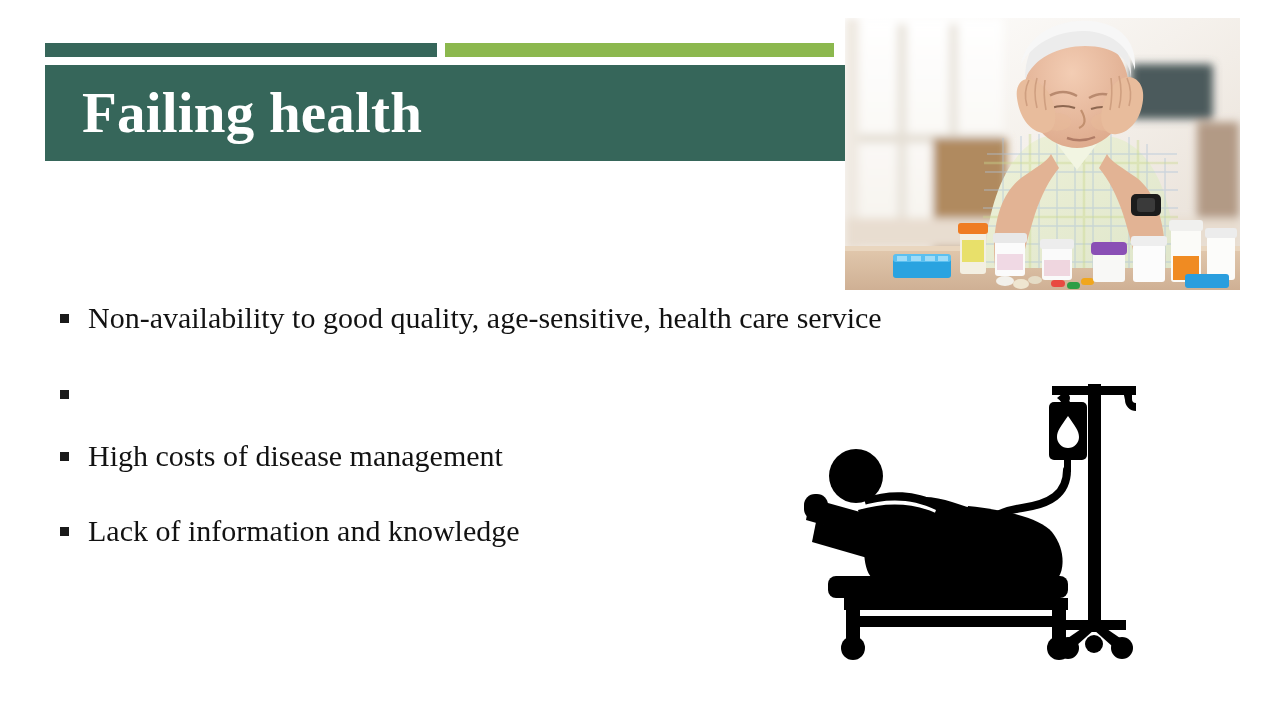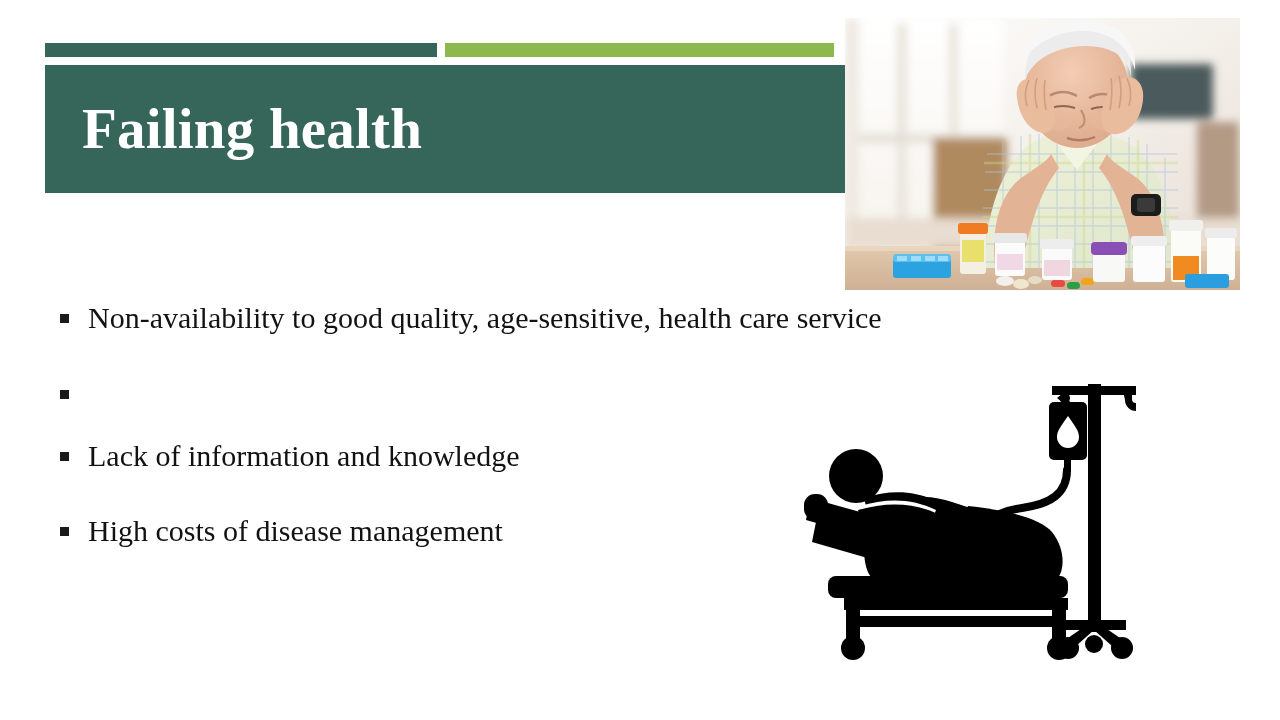--- a/index.html
+++ b/index.html
@@ -35,21 +35,21 @@
     width: 389px;
     background: #8cb84e;
   }
 
   
   .title-block {
     position: absolute;
     left: 45px;
     top: 65px;
     width: 800px;
-    height: 128px;
+    height: 96px;
     background: #36665a;
   }
   .title-text {
     position: absolute;
     left: 37px;
     top: 50%;
     transform: translateY(-50%);
     color: #ffffff;
     font-family: "Liberation Serif", "DejaVu Serif", serif;
     font-weight: bold;
@@ -129,26 +129,26 @@
       <span class="bullet-marker"></span>
       <span class="bullet-label">Non-availability to good quality, age-sensitive, health care service</span>
     </div>
 
     <div class="bullet-item">
       <span class="bullet-marker"></span>
     </div>
 
     <div class="bullet-item">
       <span class="bullet-marker"></span>
-      <span class="bullet-label">Lack of information and knowledge</span>
+      <span class="bullet-label">High costs of disease management</span>
     </div>
 
     <div class="bullet-item">
       <span class="bullet-marker"></span>
-      <span class="bullet-label">High costs of disease management</span>
+      <span class="bullet-label">Lack of information and knowledge</span>
     </div>
 
   </div>
 
   <div class="photo">
     <svg class="photo-canvas" viewBox="0 0 395 272" preserveAspectRatio="none">
       <defs>
         <linearGradient id="bgWall" x1="0" y1="0" x2="1" y2="1">
           <stop offset="0%" stop-color="#ffffff"></stop>
           <stop offset="45%" stop-color="#f5f1ec"></stop>

